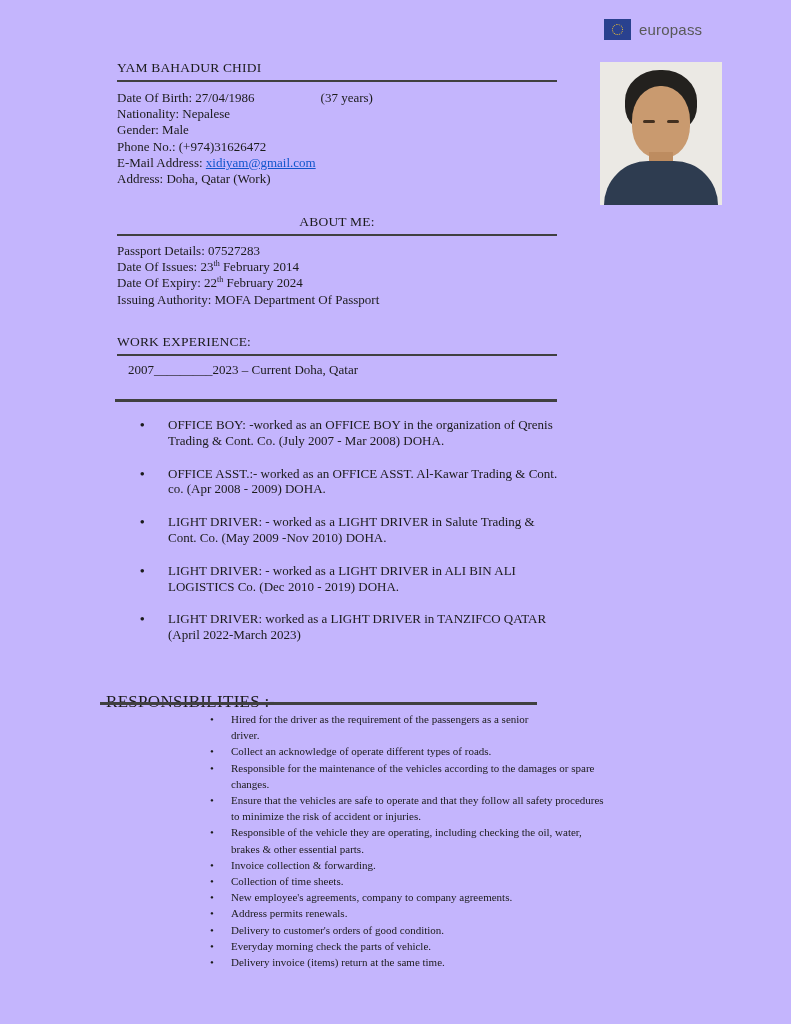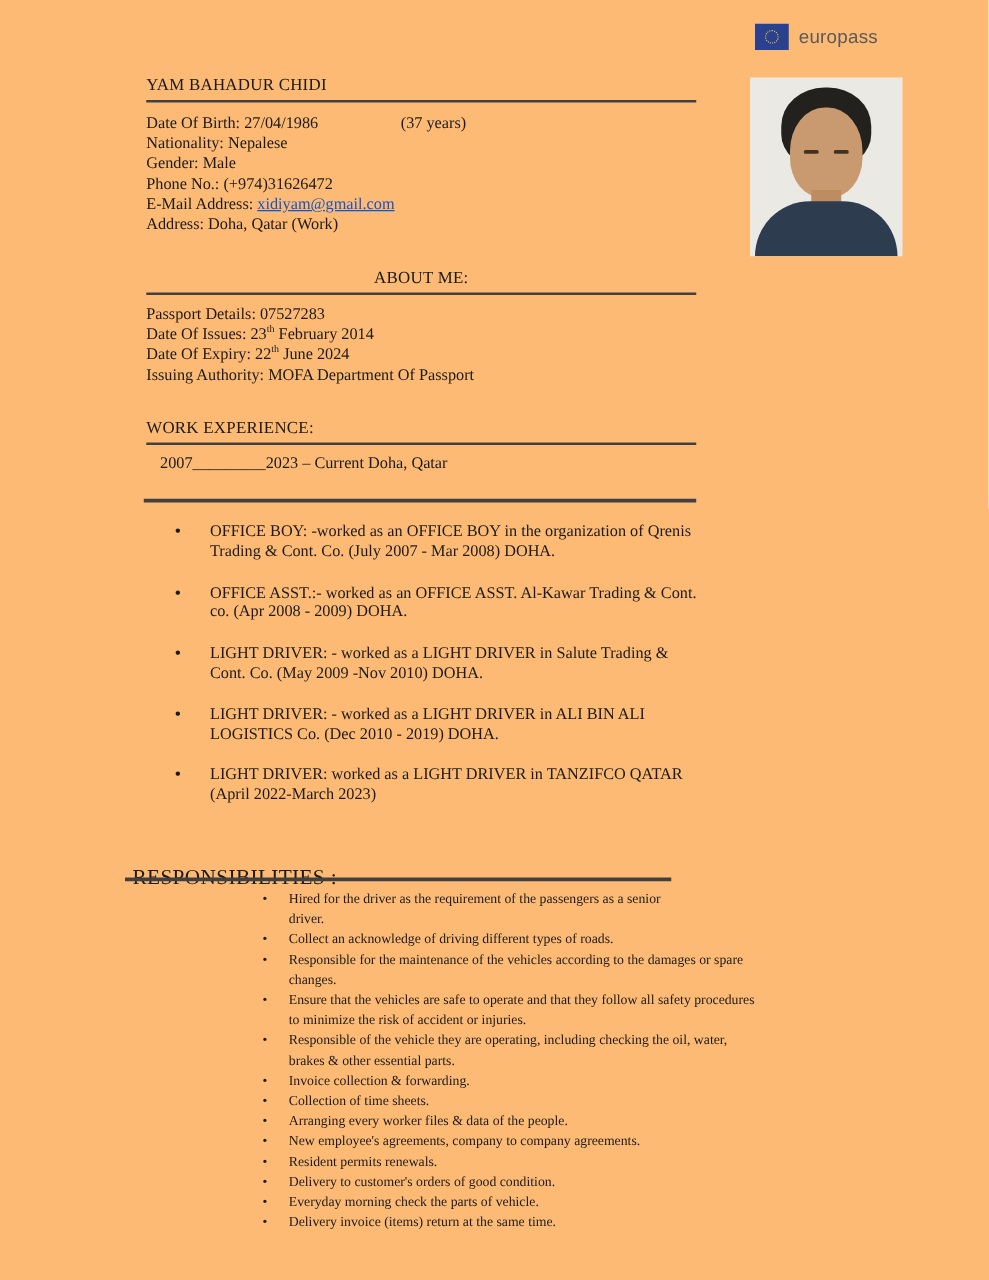--- a/index.html
+++ b/index.html
@@ -9,21 +9,21 @@
     --logotext: #595959;
     --rule: #404040;
     --ink: #1b1b1b;
   }
   * { margin: 0; padding: 0; box-sizing: border-box; }
   html, body { background: #ffffff; }
   .page {
     position: relative;
     width: 791px;
     height: 1024px;
-    background: #fdba74;
+    background: #c4b5fd;
     font-family: "Liberation Serif", serif;
     color: var(--ink);
     overflow: hidden;
   }
 
   
   .logo { position: absolute; left: 604px; top: 19px; display: flex; align-items: center; gap: 8px; }
   .flag { position: relative; width: 27px; height: 21px; background: var(--flag); display: inline-block; }
   .flag .stars {
     position: absolute; left: 0; right: 0; top: 0; bottom: 0; margin: auto;
@@ -113,21 +113,21 @@
     <div>Phone No.: (+974)31626472</div>
     <div><span>E-Mail Address: </span><a class="email" href="#">xidiyam@gmail.com</a></div>
     <div>Address: Doha, Qatar (Work)</div>
   </div>
 
   <h2 class="h about-h">ABOUT ME:</h2>
 
   <div class="textblock about-block">
     <div>Passport Details: 07527283</div>
     <div><span>Date Of Issues: 23</span><sup>th</sup><span> February 2014</span></div>
-    <div><span>Date Of Expiry: 22</span><sup>th</sup><span> June 2024</span></div>
+    <div><span>Date Of Expiry: 22</span><sup>th</sup><span> February 2024</span></div>
     <div>Issuing Authority: MOFA Department Of Passport</div>
   </div>
 
   <h2 class="h work-h">WORK EXPERIENCE:</h2>
 
   <div class="period">2007_________2023 – Current Doha, Qatar</div>
 
   <div class="rule rule-mid"></div>
 
   <ul class="jobs">
@@ -142,30 +142,29 @@
     <li>LIGHT DRIVER: worked as a LIGHT DRIVER in TANZIFCO QATAR
 (April 2022-March 2023)</li>
   </ul>
 
   <h2 class="resp-h">RESPONSIBILITIES :-</h2>
   <div class="rule rule-resp"></div>
 
   <ul class="resp">
     <li>Hired for the driver as the requirement of the passengers as a senior
 driver.</li>
-    <li>Collect an acknowledge of driving different types of roads.</li>
+    <li>Collect an acknowledge of operate different types of roads.</li>
     <li>Responsible for the maintenance of the vehicles according to the damages or spare
 changes.</li>
     <li>Ensure that the vehicles are safe to operate and that they follow all safety procedures
 to minimize the risk of accident or injuries.</li>
     <li>Responsible of the vehicle they are operating, including checking the oil, water,
 brakes &amp; other essential parts.</li>
     <li>Invoice collection &amp; forwarding.</li>
     <li>Collection of time sheets.</li>
-    <li>Arranging every worker files &amp; data of the people.</li>
     <li>New employee's agreements, company to company agreements.</li>
-    <li>Resident permits renewals.</li>
+    <li>Address permits renewals.</li>
     <li>Delivery to customer's orders of good condition.</li>
     <li>Everyday morning check the parts of vehicle.</li>
     <li>Delivery invoice (items) return at the same time.</li>
   </ul>
 
 </div>
 
 </body></html>

